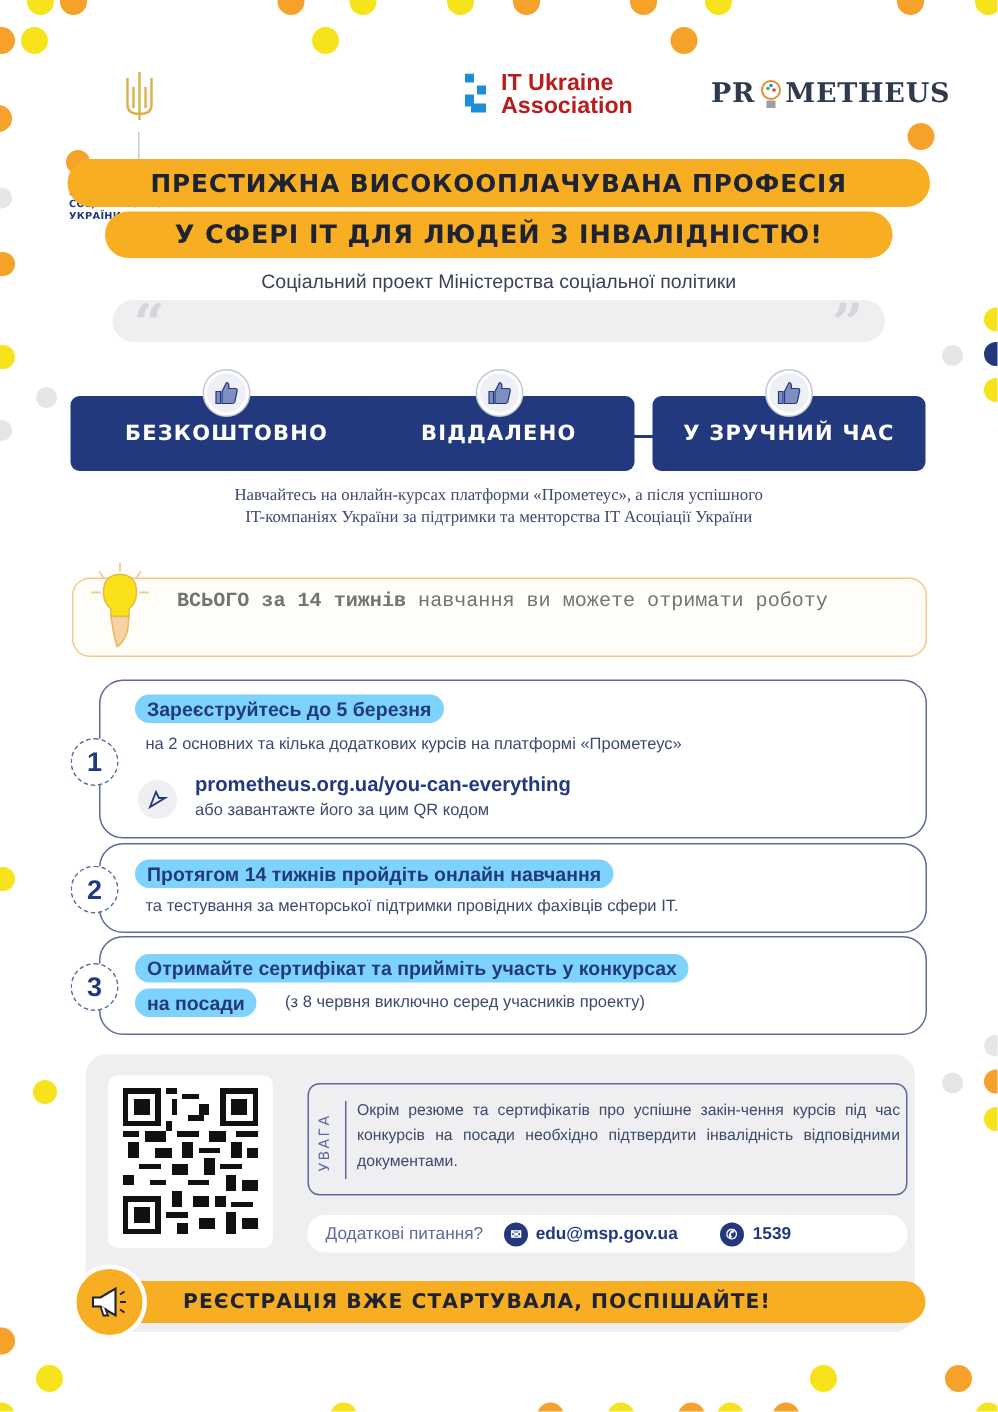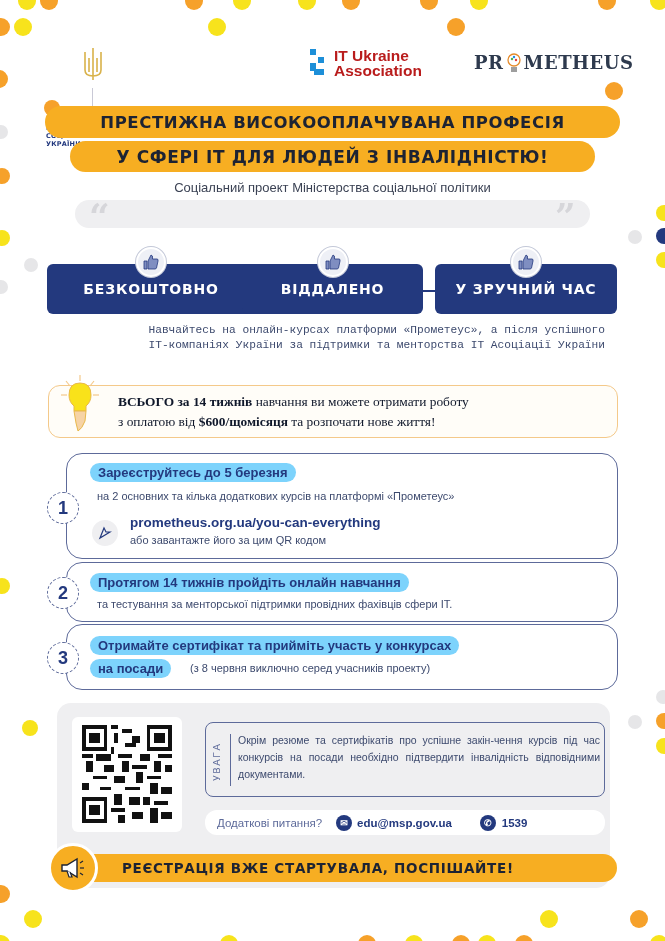--- a/index.html
+++ b/index.html
@@ -33,26 +33,26 @@
   .quote.r { right: 14px; }
 
   
   .feat-line { position: absolute; left: 200px; top: 290px; width: 260px; height: 2px; background: #23397e; }
   .feat { position: absolute; top: 264px; height: 50px; background: #23397e; border-radius: 6px; display: flex; align-items: center; justify-content: center; color: #ffffff; font-weight: bold; font-size: 14px; letter-spacing: 0.8px; }
   .feat.f1 { left: 47px; width: 208px; }
   .feat.f2 { left: 242px; width: 181px; }
   .feat.f3 { left: 435px; width: 182px; }
   .thumb { position: absolute; top: -17px; left: 50%; margin-left: -15px; width: 30px; height: 30px; border-radius: 50%; background: #eef0f6; border: 2px solid #ffffff; box-shadow: 0 0 0 1px #c3c8d8; display: flex; align-items: center; justify-content: center; }
 
-  .intro { position: absolute; left: 60px; top: 323px; width: 545px; text-align: right; font-size: 11.2px; line-height: 15px; color: #3d4a6e; font-family: Liberation Mono, monospace; }
+  .intro { position: absolute; left: 60px; top: 323px; width: 545px; text-align: center; font-size: 11.2px; line-height: 15px; color: #3d4a6e; font-family: Liberation Serif, serif; }
 
   
   .hl { position: absolute; left: 48px; top: 385px; width: 570px; height: 53px; border: 1.5px solid #f4c98a; border-radius: 12px; background: #fffdf8; }
   .hl-bulb { position: absolute; left: 60px; top: 373px; width: 40px; height: 62px; }
-  .hl-text { position: absolute; left: 118px; top: 392px; font-size: 13.4px; line-height: 20px; color: #0f172a; font-family: Liberation Serif, serif; font-weight: bold; }
+  .hl-text { position: absolute; left: 118px; top: 392px; font-size: 13.4px; line-height: 20px; color: #737373; font-family: Liberation Mono, monospace; font-weight: bold; }
   .hl-text .n { font-weight: normal; }
 
   
   .step { position: absolute; left: 66px; width: 552px; border: 1.5px solid #5d6a9a; border-radius: 16px; background: #ffffff; }
   .step.s1 { top: 453px; height: 106px; }
   .step.s2 { top: 562px; height: 60px; }
   .step.s3 { top: 624px; height: 66px; }
   .num { position: absolute; left: 47px; width: 32px; height: 32px; border-radius: 50%; border: 1.5px dashed #5d6a9a; background: #ffffff; color: #23397e; font-weight: bold; font-size: 18px; display: flex; align-items: center; justify-content: center; font-family: "Liberation Sans", sans-serif; }
   .step-title { position: absolute; left: 90px; background: #7dd3fc; border-radius: 10px; padding: 2px 8px; font-size: 13px; font-weight: bold; color: #23397e; font-family: Liberation Sans, sans-serif; }
   .step-desc { position: absolute; font-size: 11px; color: #3d4a6e; font-family: "Liberation Sans", sans-serif; }
@@ -211,21 +211,20 @@
       <line x1="6" y1="8" x2="10" y2="13"></line>
       <line x1="34" y1="8" x2="30" y2="13"></line>
     <line x1="1" y1="22" x2="7" y2="22"></line>
       <line x1="33" y1="22" x2="39" y2="22"></line>
   </g>
   <path d="M20 10 Q31 10 31 22 Q31 29 26 33 L26 38 L14 38 L14 33 Q9 29 9 22 Q9 10 20 10 Z" fill="#f9e21a" stroke="#e8b84a" stroke-width="1"></path>
   <path d="M14 38 L26 38 L25 48 Q22 56 18 58 L16 50 Z" fill="#f6d3a6" stroke="#e8b84a" stroke-width="1"></path>
 </svg>
 <div class="hl-text">
   <div><span>ВСЬОГО за 14 тижнів</span><span class="n"> навчання ви можете отримати роботу</span></div>
-  <div><span class="n">з оплатою від </span><span>$600/щомісяця</span><span class="n"> та розпочати нове життя!</span></div>
 </div>
 
 <div class="step s1"></div>
 <div class="step s2"></div>
 <div class="step s3"></div>
 
 <div class="num" style="top:492px">1</div>
 <div class="step-title" style="top:463px">Зареєструйтесь до 5 березня</div>
 <div class="step-desc" style="left:97px;top:490px">на 2 основних та кілька додаткових курсів на платформі «Прометеус»</div>
 <div class="link-ico">

